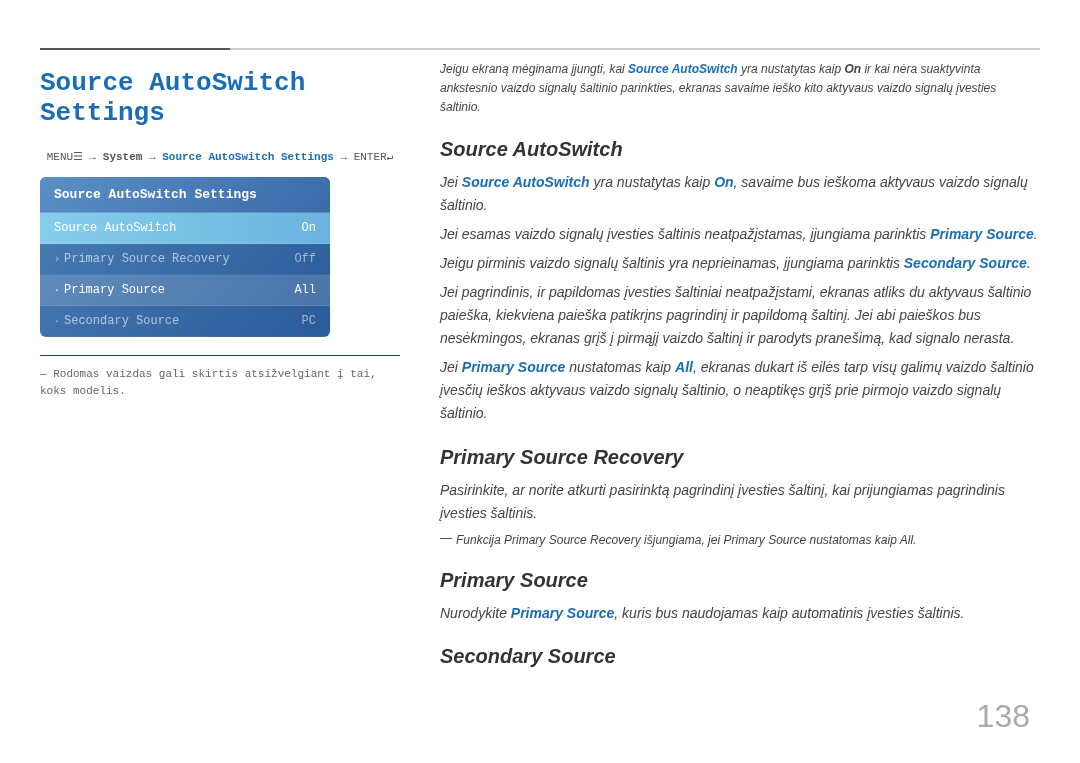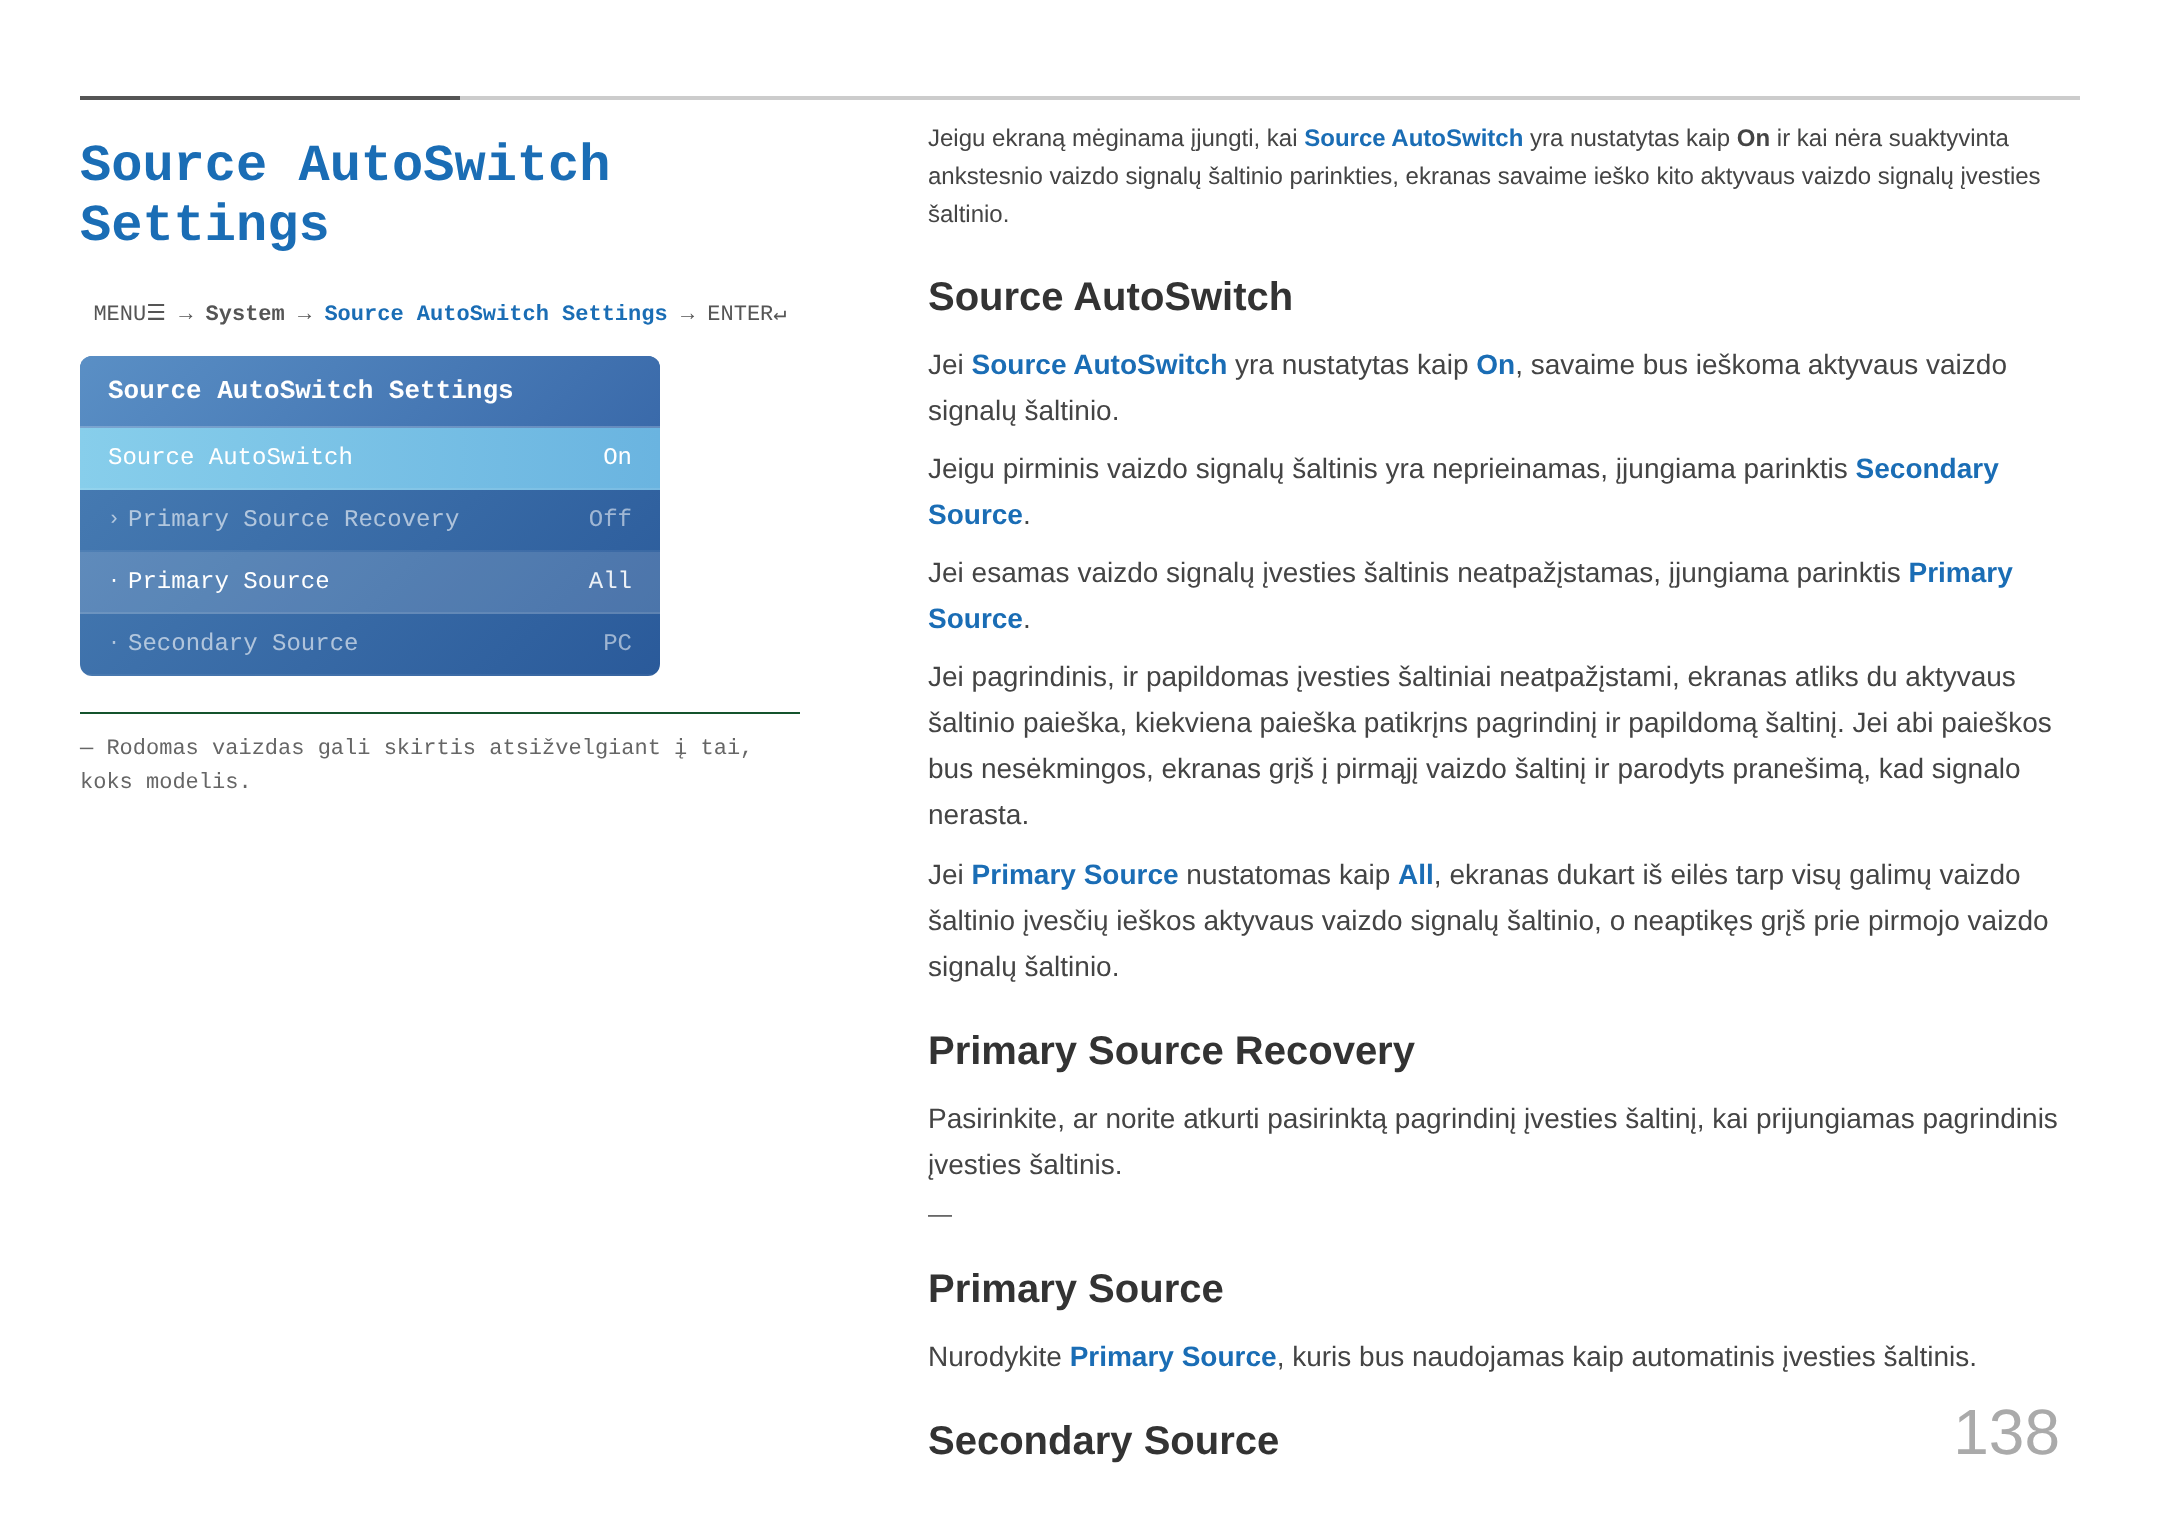--- a/index.html
+++ b/index.html
@@ -35,22 +35,23 @@
       position: absolute;
       top: 60px;
       left: 40px;
       width: 360px;
       font-family: Liberation Mono, monospace;
     }
 
     .right-col {
       position: absolute;
       top: 60px;
-      left: 464px;
+      left: 440px;
       right: 40px;
+      font-style: italic;
     }
 
     .page-title {
       font-size: 26px;
       font-weight: bold;
       color: #1a6db5;
       margin-bottom: 22px;
       margin-top: 8px;
     }
 
@@ -245,40 +246,43 @@
   <p class="intro-text">
     Jeigu ekraną mėginama įjungti, kai <strong><span class="blue">Source AutoSwitch</span></strong> yra nustatytas kaip <strong>On</strong> ir kai nėra suaktyvinta ankstesnio vaizdo signalų šaltinio parinkties, ekranas savaime ieško kito aktyvaus vaizdo signalų įvesties šaltinio.
   </p>
 
   <div class="section-block">
     <h2 class="section-heading">Source AutoSwitch</h2>
     <p class="section-text">
       Jei <span class="blue">Source AutoSwitch</span> yra nustatytas kaip <span class="blue">On</span>, savaime bus ieškoma aktyvaus vaizdo signalų šaltinio.
     </p>
     <p class="section-text">
+      Jei esamas vaizdo signalų įvesties šaltinis neatpažįstamas, įjungiama parinktis <span class="blue">Primary Source</span>.
+    </p>
+    <p class="section-text">
       Jeigu pirminis vaizdo signalų šaltinis yra neprieinamas, įjungiama parinktis <span class="blue">Secondary Source</span>.
-    </p>
-    <p class="section-text">
-      Jei esamas vaizdo signalų įvesties šaltinis neatpažįstamas, įjungiama parinktis <span class="blue">Primary Source</span>.
     </p>
     <p class="section-text">
       Jei pagrindinis, ir papildomas įvesties šaltiniai neatpažįstami, ekranas atliks du aktyvaus šaltinio paieška, kiekviena paieška patikrįns pagrindinį ir papildomą šaltinį. Jei abi paieškos bus nesėkmingos, ekranas grįš į pirmąjį vaizdo šaltinį ir parodyts pranešimą, kad signalo nerasta.
     </p>
     <p class="section-text">
       Jei <span class="blue">Primary Source</span> nustatomas kaip <span class="blue">All</span>, ekranas dukart iš eilės tarp visų galimų vaizdo šaltinio įvesčių ieškos aktyvaus vaizdo signalų šaltinio, o neaptikęs grįš prie pirmojo vaizdo signalų šaltinio.
     </p>
   </div>
 
   <div class="section-block">
     <h2 class="section-heading">Primary Source Recovery</h2>
     <p class="section-text">
       Pasirinkite, ar norite atkurti pasirinktą pagrindinį įvesties šaltinį, kai prijungiamas pagrindinis įvesties šaltinis.
     </p>
     <div class="note-bar">
       <span class="note-dash">―</span>
+      <span class="note-content">
+        Funkcija <span class="blue">Primary Source Recovery</span> išjungiama, jei <span class="blue">Primary Source</span> nustatomas kaip <span class="blue">All</span>.
+      </span>
     </div>
   </div>
 
   <div class="section-block">
     <h2 class="section-heading">Primary Source</h2>
     <p class="section-text">
       Nurodykite <span class="blue">Primary Source</span>, kuris bus naudojamas kaip automatinis įvesties šaltinis.
     </p>
   </div>
 

